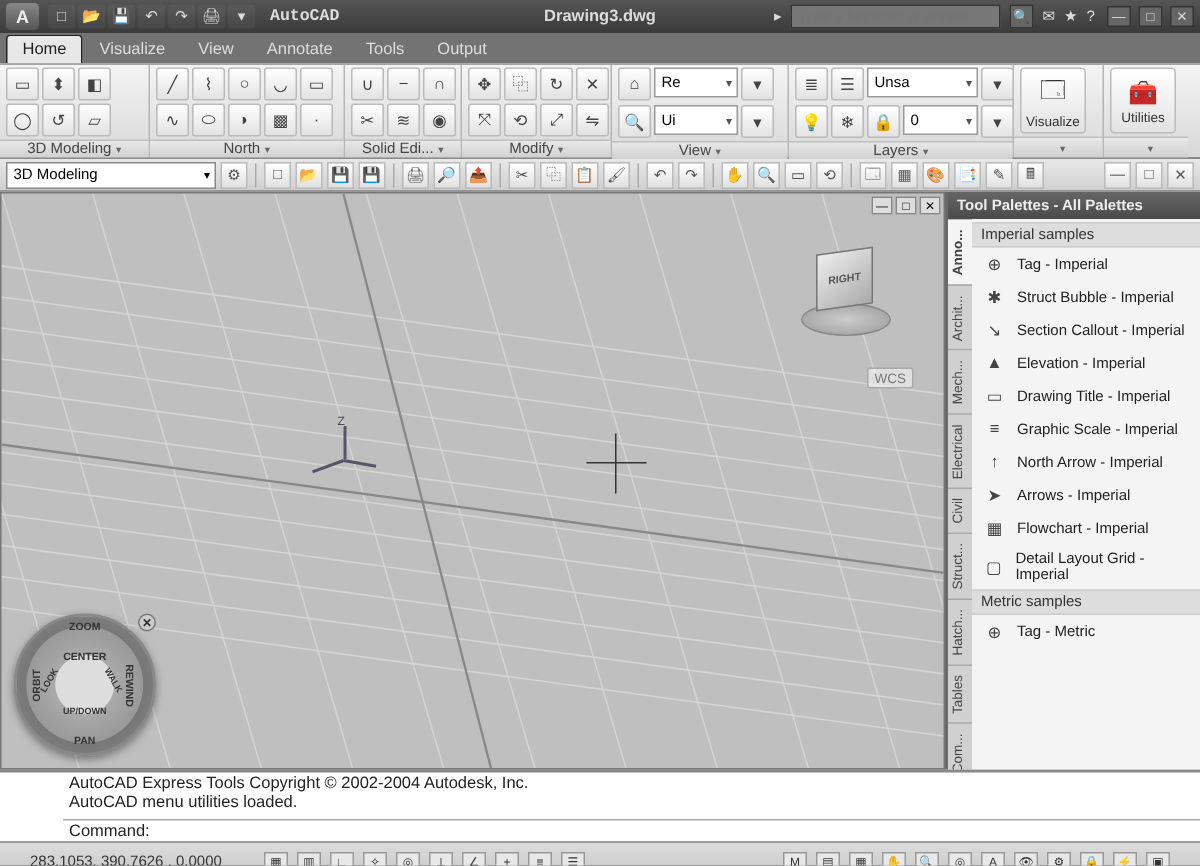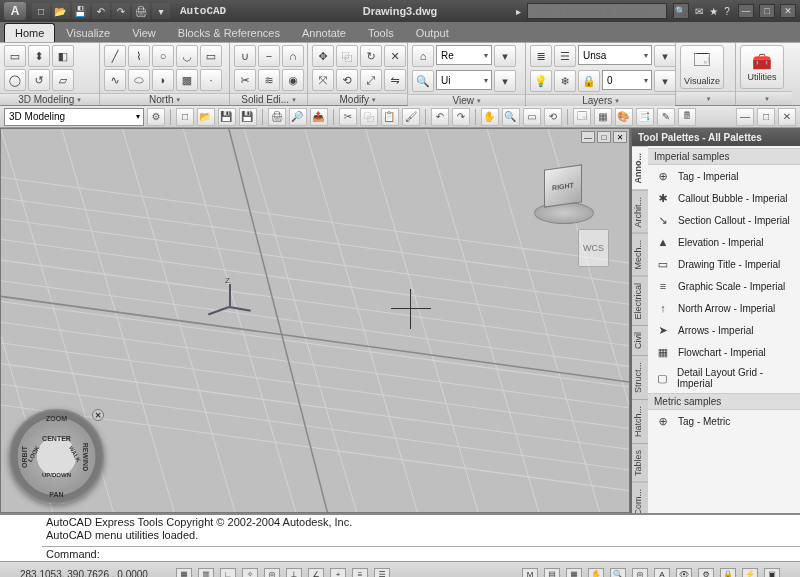--- a/index.html
+++ b/index.html
@@ -47,21 +47,21 @@
 .viewport .docbtns { position:absolute; top:2px; right:2px; display:flex; gap:2px;}
 .viewport .docbtns span{width:14px;height:12px;background:#ddd;border:1px solid #888;font-size:8px;display:flex;align-items:center;justify-content:center;}
 
 
 .gridsvg { position:absolute; inset:0; width:100%; height:100%; }
 
 
 .viewcube { position:absolute; top:30px; right:30px; width:70px; height:70px; }
 .viewcube .disk{position:absolute;bottom:5px;left:5px;width:60px;height:22px;border-radius:50%;background:radial-gradient(#ccc,#999);border:1px solid #888;}
 .viewcube .cube{position:absolute;top:8px;left:15px;width:38px;height:38px;background:linear-gradient(145deg,#eee,#aaa);border:1px solid #777;transform:skewY(-8deg);display:flex;align-items:center;justify-content:center;font-size:7px;color:#555;font-weight:bold;}
-.wcsbadge{position:absolute;top:100px;right:20px;font-size:9px;color:#777;background:rgba(255,255,255,0.5);padding:13px 4px;border:1px solid #aaa;border-radius:2px;}
+.wcsbadge{position:absolute;top:116px;right:20px;font-size:9px;color:#777;background:rgba(255,255,255,0.5);padding:1px 4px;border:1px solid #aaa;border-radius:2px;}
 
 
 .ucs{position:absolute;left:210px;top:155px;width:40px;height:40px;}
 .ucs .z{position:absolute;left:18px;top:0;width:2px;height:22px;background:#556;}
 .ucs .x{position:absolute;left:18px;top:22px;width:22px;height:2px;background:#556;transform:rotate(10deg);transform-origin:left;}
 .ucs .y{position:absolute;left:18px;top:22px;width:22px;height:2px;background:#556;transform:rotate(160deg);transform-origin:left;}
 .ucs .lbl{position:absolute;font-size:8px;color:#445;}
 
 .crosshair{position:absolute;left:390px;top:160px;width:40px;height:40px;}
 .crosshair::before,.crosshair::after{content:"";position:absolute;background:#333;}
@@ -134,21 +134,20 @@
       <span>□</span>
       <span>✕</span>
     </span>
   </div>
 </div>
 
 <div class="tabstrip">
   <div class="tab active">Home</div>
   <div class="tab">Visualize</div>
   <div class="tab">View</div>
-  <div class="tab">Blocks &amp; References</div>
   <div class="tab">Annotate</div>
   <div class="tab">Tools</div>
   <div class="tab">Output</div>
 </div>
 
 <div class="ribbon">
   <div class="panel" style="width:100px">
     <div class="body">
       <div class="col">
           <div class="row">
@@ -397,21 +396,21 @@
 
       </div>
       <div class="list" id="palette-list">
           <div class="grouph">Imperial samples</div>
           <div class="item">
             <div class="ico">⊕</div>
             <div class="txt">Tag - Imperial</div>
           </div>
           <div class="item">
             <div class="ico">✱</div>
-            <div class="txt">Callout Bubble - Imperial</div>
+            <div class="txt">Struct Bubble - Imperial</div>
           </div>
           <div class="item">
             <div class="ico">↘</div>
             <div class="txt">Section Callout - Imperial</div>
           </div>
           <div class="item">
             <div class="ico">▲</div>
             <div class="txt">Elevation - Imperial</div>
           </div>
           <div class="item">

